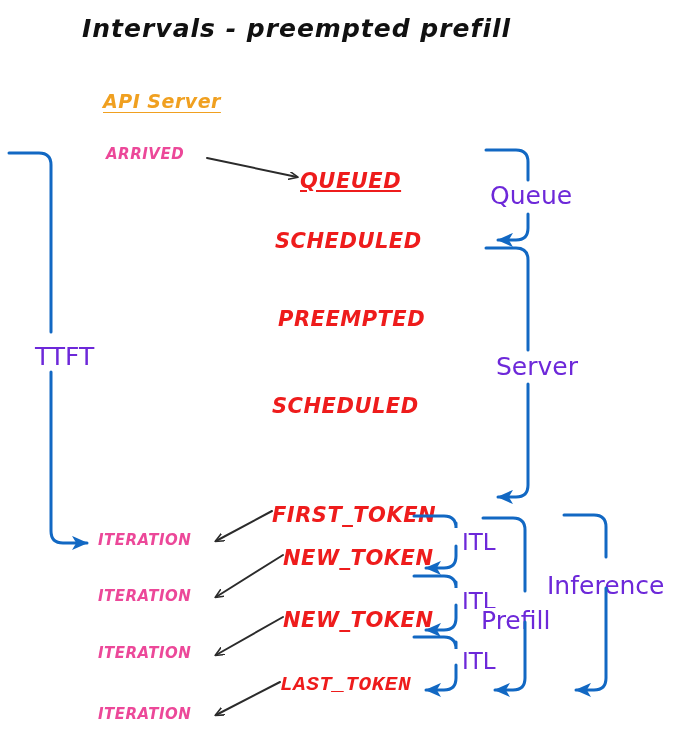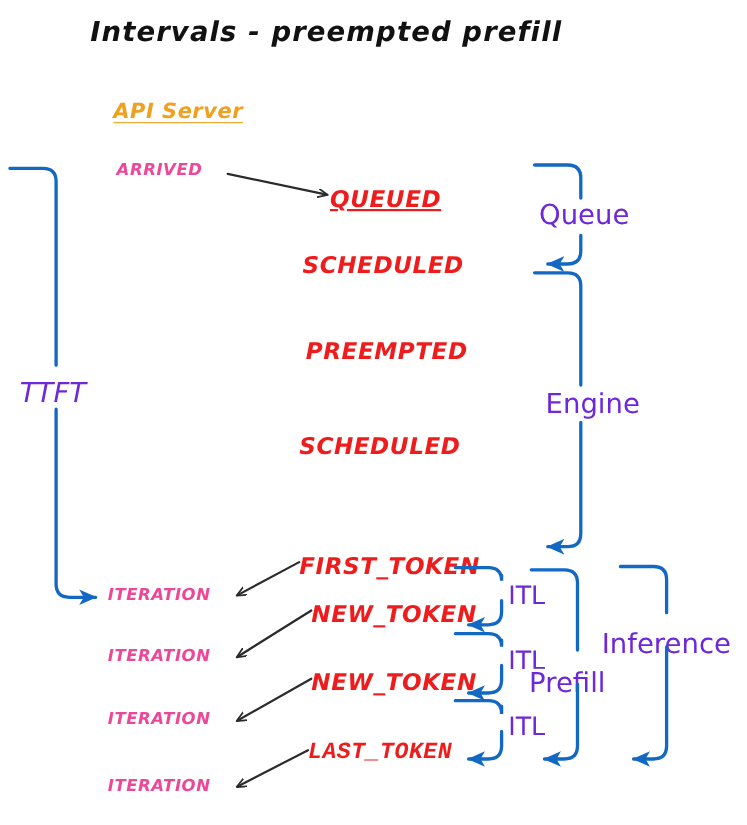--- a/index.html
+++ b/index.html
@@ -87,23 +87,23 @@
       <div class="hand state-red" style="left: 300px; top: 169px; text-decoration: underline;">QUEUED</div>
       <div class="hand state-red" style="left: 275px; top: 229px;">SCHEDULED</div>
       <div class="hand state-red" style="left: 278px; top: 307px;">PREEMPTED</div>
       <div class="hand state-red" style="left: 272px; top: 394px;">SCHEDULED</div>
       <div class="hand state-red" style="left: 272px; top: 503px;">FIRST_TOKEN</div>
       <div class="hand state-red" style="left: 283px; top: 546px;">NEW_TOKEN</div>
       <div class="hand state-red" style="left: 283px; top: 608px;">NEW_TOKEN</div>
       <div class="hand state-red" style="left: 280px; top: 673px; font-family: Liberation Mono, monospace;">LAST_TOKEN</div>
     </div>
   <div id="interval-labels">
-      <div class="blue-label lbl-big" style="left: 15px; top: 344px; font-style: italic;">TTFT</div>
+      <div class="blue-label lbl-big" style="left: 32px; top: 344px;">TTFT</div>
       <div class="blue-label lbl-big" style="left: 487px; top: 183px;">Queue</div>
-      <div class="blue-label lbl-big" style="left: 493px; top: 354px;">Engine</div>
+      <div class="blue-label lbl-big" style="left: 493px; top: 354px;">Server</div>
       <div class="blue-label lbl-mid" style="left: 434px; top: 531px;">ITL</div>
       <div class="blue-label lbl-mid" style="left: 434px; top: 590px;">ITL</div>
       <div class="blue-label lbl-mid" style="left: 434px; top: 650px;">ITL</div>
       <div class="blue-label lbl-big" style="left: 478px; top: 608px;">Prefill</div>
       <div class="blue-label lbl-big" style="left: 544px; top: 573px;">Inference</div>
     </div>
 
   <svg class="overlay" viewBox="0 0 679 750" xmlns="http://www.w3.org/2000/svg">
     <defs>
       <marker id="blk" markerWidth="10" markerHeight="10" refX="8" refY="4" orient="auto" markerUnits="userSpaceOnUse">

